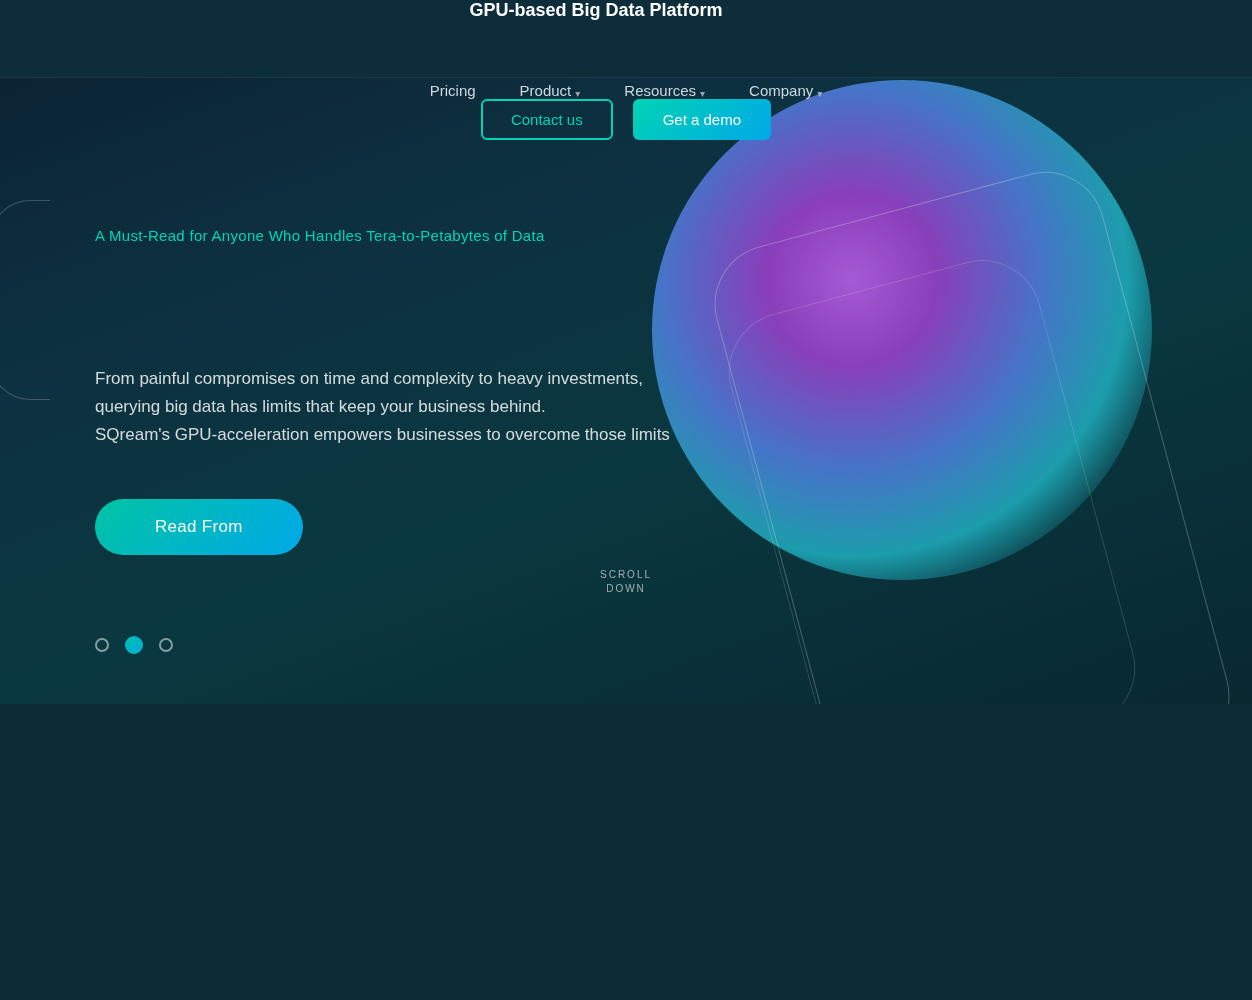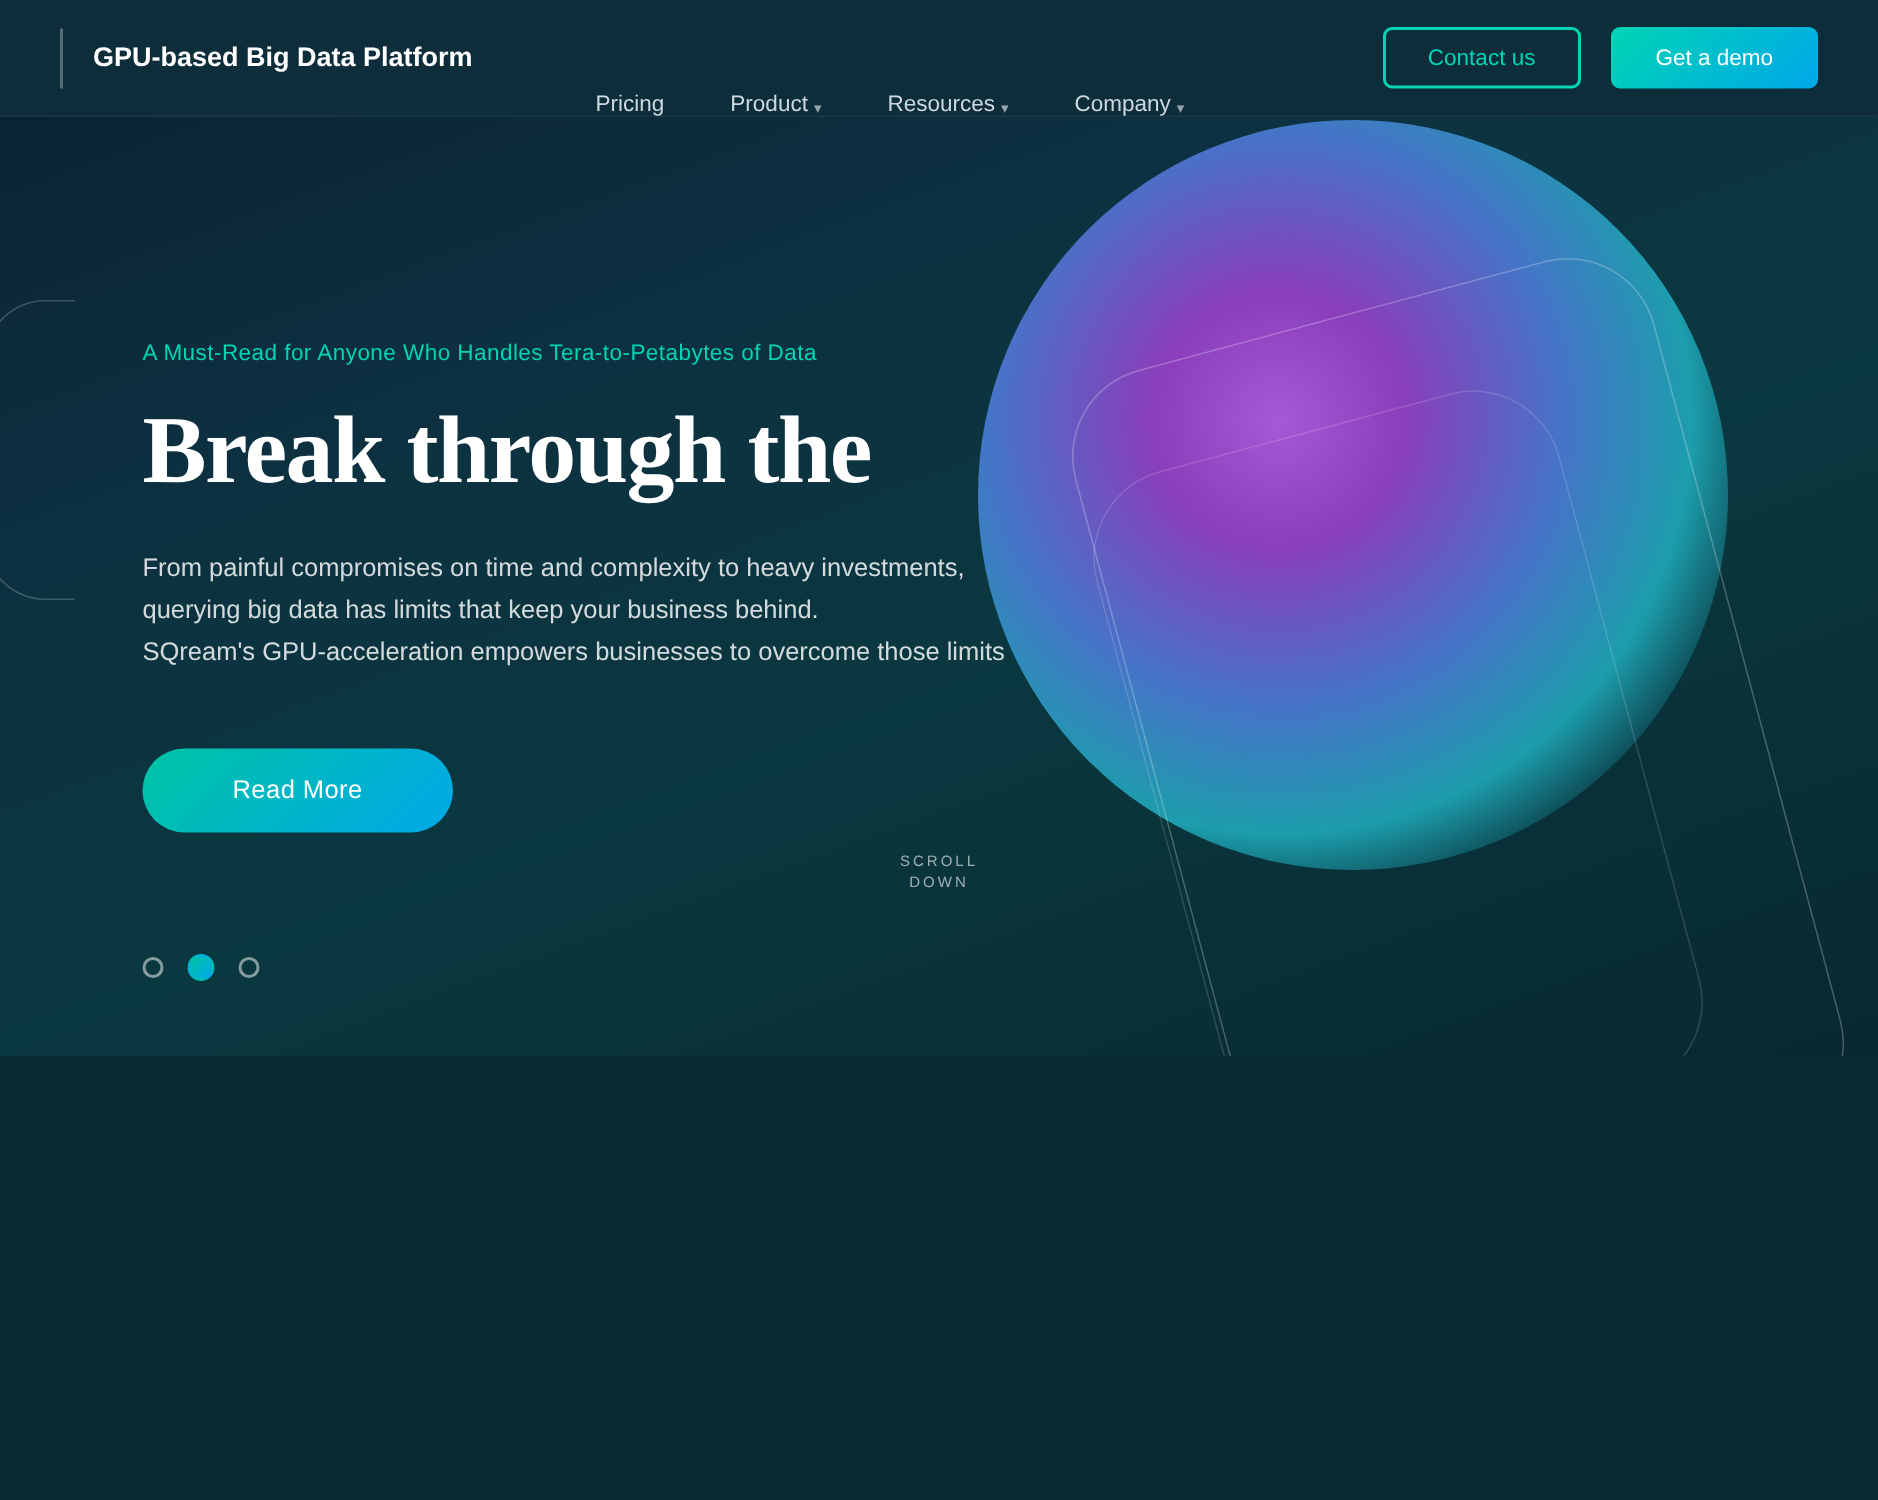--- a/index.html
+++ b/index.html
@@ -18,20 +18,21 @@
       top: 0;
       left: 0;
       width: 100%;
       height: 78px;
       background: #0d2d3a;
       display: flex;
       align-items: center;
       padding: 0 40px;
       z-index: 100;
       border-bottom: 1px solid rgba(255,255,255,0.05);
+      flex-direction: column;
     }
 
     .nav-divider {
       width: 2px;
       height: 40px;
       background: rgba(255,255,255,0.3);
       margin-right: 20px;
     }
 
     .nav-brand {
@@ -295,30 +296,30 @@
 
   <div class="shape-outline shape-1"></div>
   <div class="shape-outline shape-2"></div>
 
   <div class="left-curve"></div>
 
   <div class="hero-content">
     <p class="hero-subtitle">A Must-Read for Anyone Who Handles Tera-to-Petabytes of Data</p>
     
     <h1 class="hero-title">
-      <span>Break through the</span><br>
+      <br>
     </h1>
 
     <p class="hero-description">
       <span>From painful compromises on time and complexity to heavy investments,</span><br>
       <span>querying big data has limits that keep your business behind.</span><br>
       <span>SQream's GPU-acceleration empowers businesses to overcome those limits</span>
     </p>
 
-    <button class="btn-read-more">Read More</button>
+    <button class="btn-read-more">Read From</button>
   </div>
 
   <div class="scroll-indicator">
     <span class="scroll-text-line">SCROLL</span>
     <span class="scroll-text-line">DOWN</span>
   </div>
 
   <div class="dot-indicators">
     <div class="dot"></div>
     <div class="dot filled active"></div>

